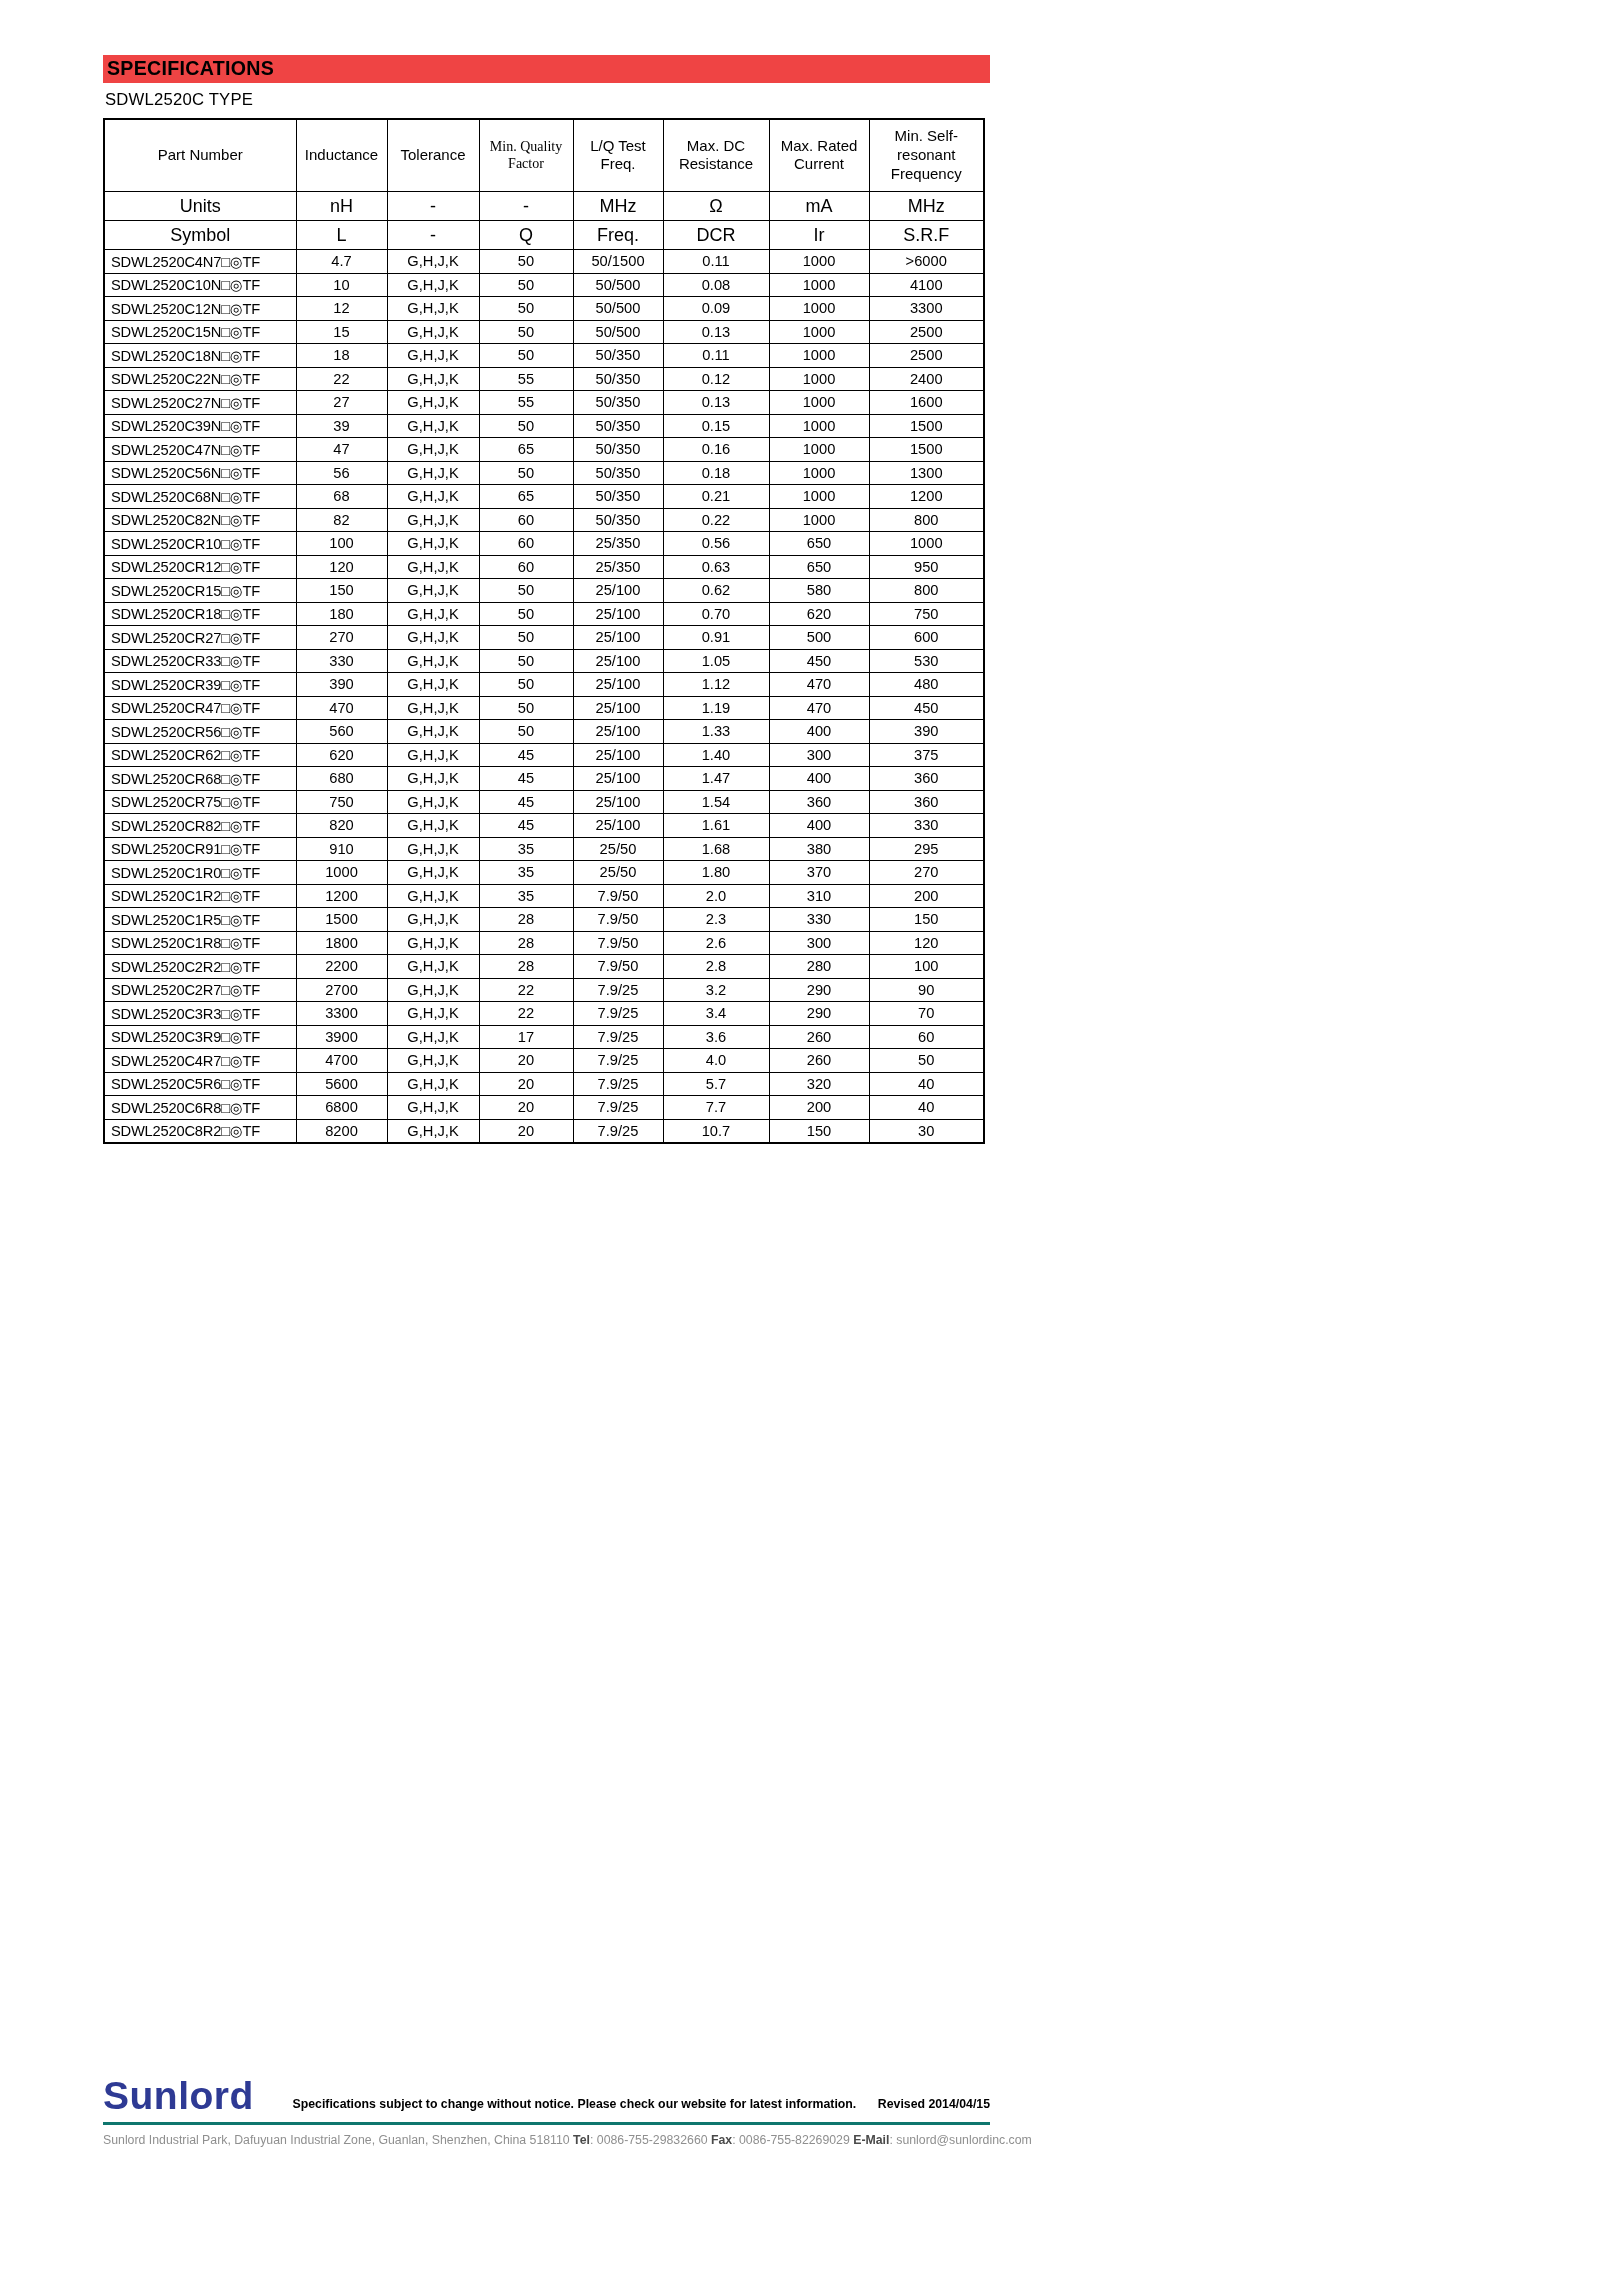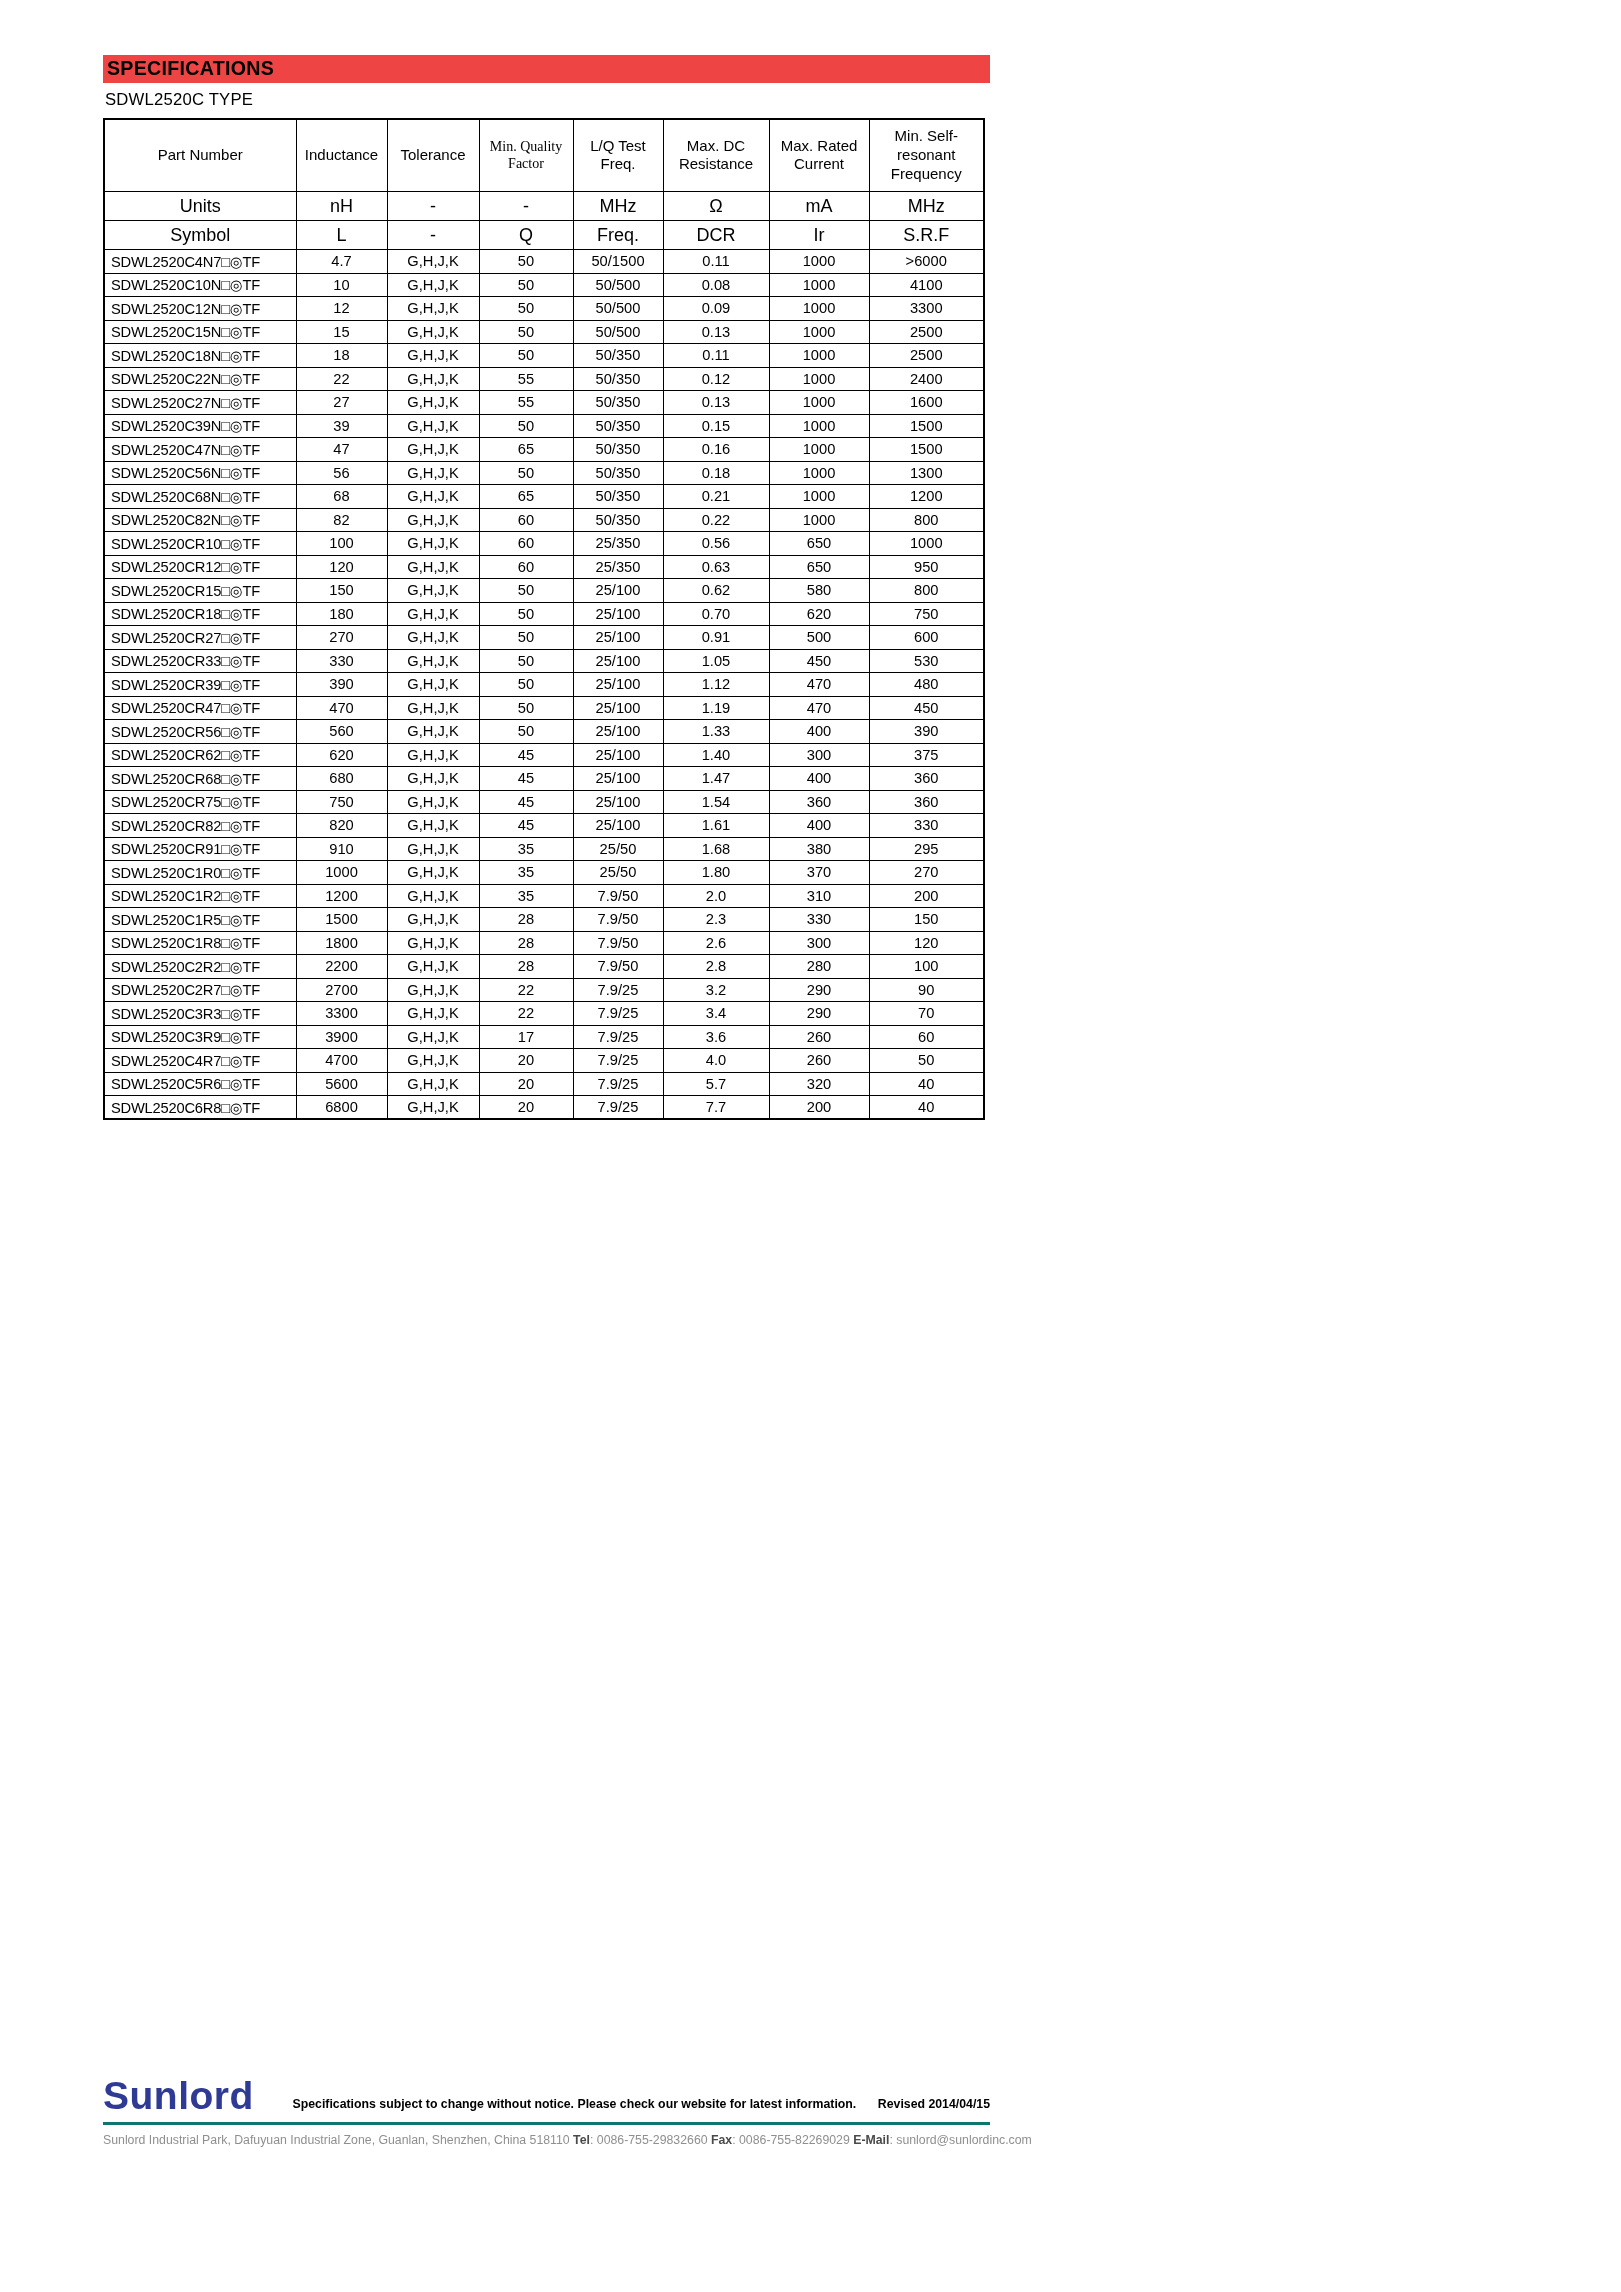--- a/index.html
+++ b/index.html
@@ -547,20 +547,30 @@
           <tr>
             <td class="part">SDWL2520C6R8□◎TF</td>
             <td>6800</td>
             <td>G,H,J,K</td>
             <td>20</td>
             <td>7.9/25</td>
             <td>7.7</td>
             <td>200</td>
             <td>40</td>
           </tr>
+          <tr>
+            <td class="part">SDWL2520C8R2□◎TF</td>
+            <td>8200</td>
+            <td>G,H,J,K</td>
+            <td>20</td>
+            <td>7.9/25</td>
+            <td>10.7</td>
+            <td>150</td>
+            <td>30</td>
+          </tr>
         </tbody>
     </table>
 
   </div>
 
   <div class="footer">
     <div class="footer-top">
       <div class="logo">Sunlord</div>
       <div class="notice-wrap">
         <span class="notice">Specifications subject to change without notice. Please check our website for latest information.</span>

